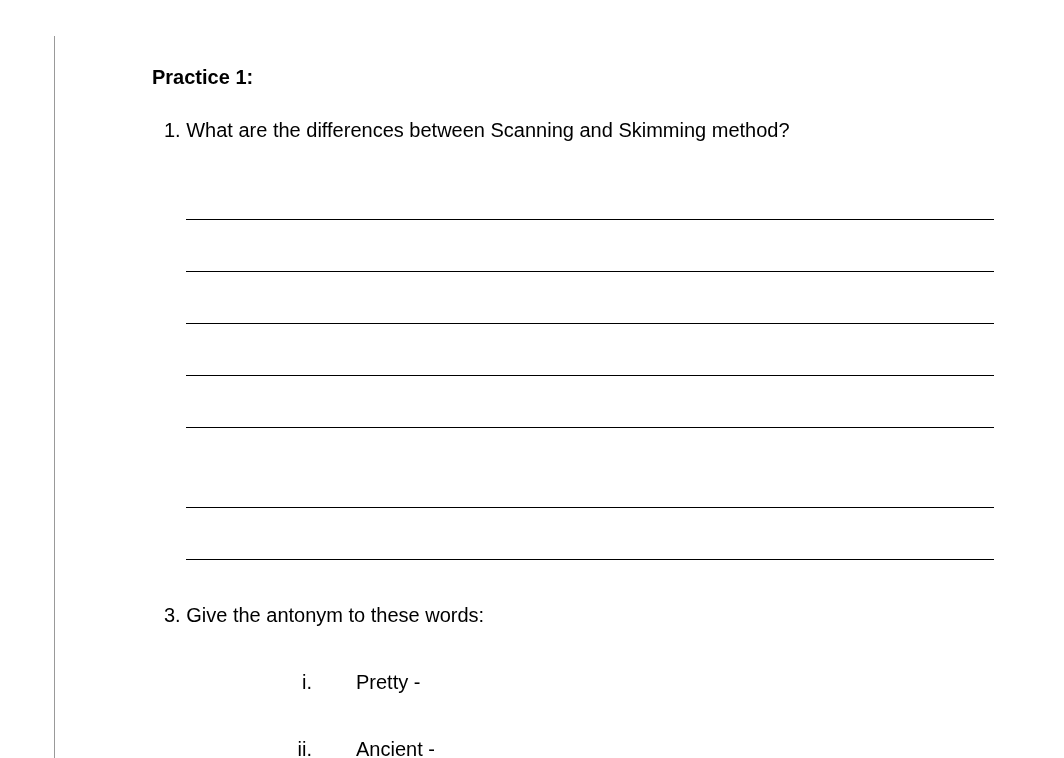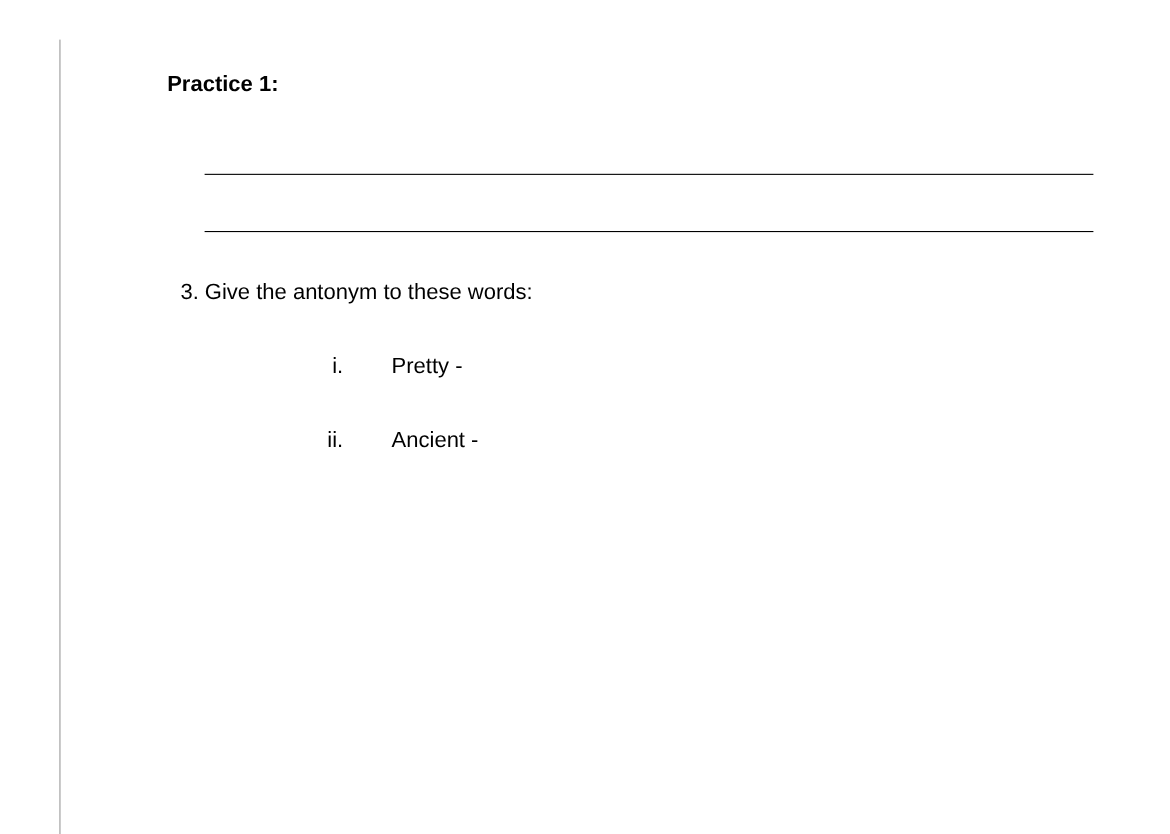--- a/index.html
+++ b/index.html
@@ -77,20 +77,30 @@
   </style>
 </head>
 <body>
 
 <div class="page-border-left"></div>
 
 <div class="content">
 
   <div class="heading">Practice 1:</div>
 
+  <div class="question q1">
+    <div class="question-text">1. What are the differences between Scanning and Skimming method?</div>
+    <div class="answer-lines">
+      <div class="answer-line"></div>
+      <div class="answer-line"></div>
+      <div class="answer-line"></div>
+      <div class="answer-line"></div>
+      <div class="answer-line"></div>
+    </div>
+  </div>
 
   <div class="question q2">
     <div class="answer-lines">
       <div class="answer-line"></div>
       <div class="answer-line"></div>
     </div>
   </div>
 
   <div class="question q3">
     <div class="question-text">3. Give the antonym to these words:</div>

